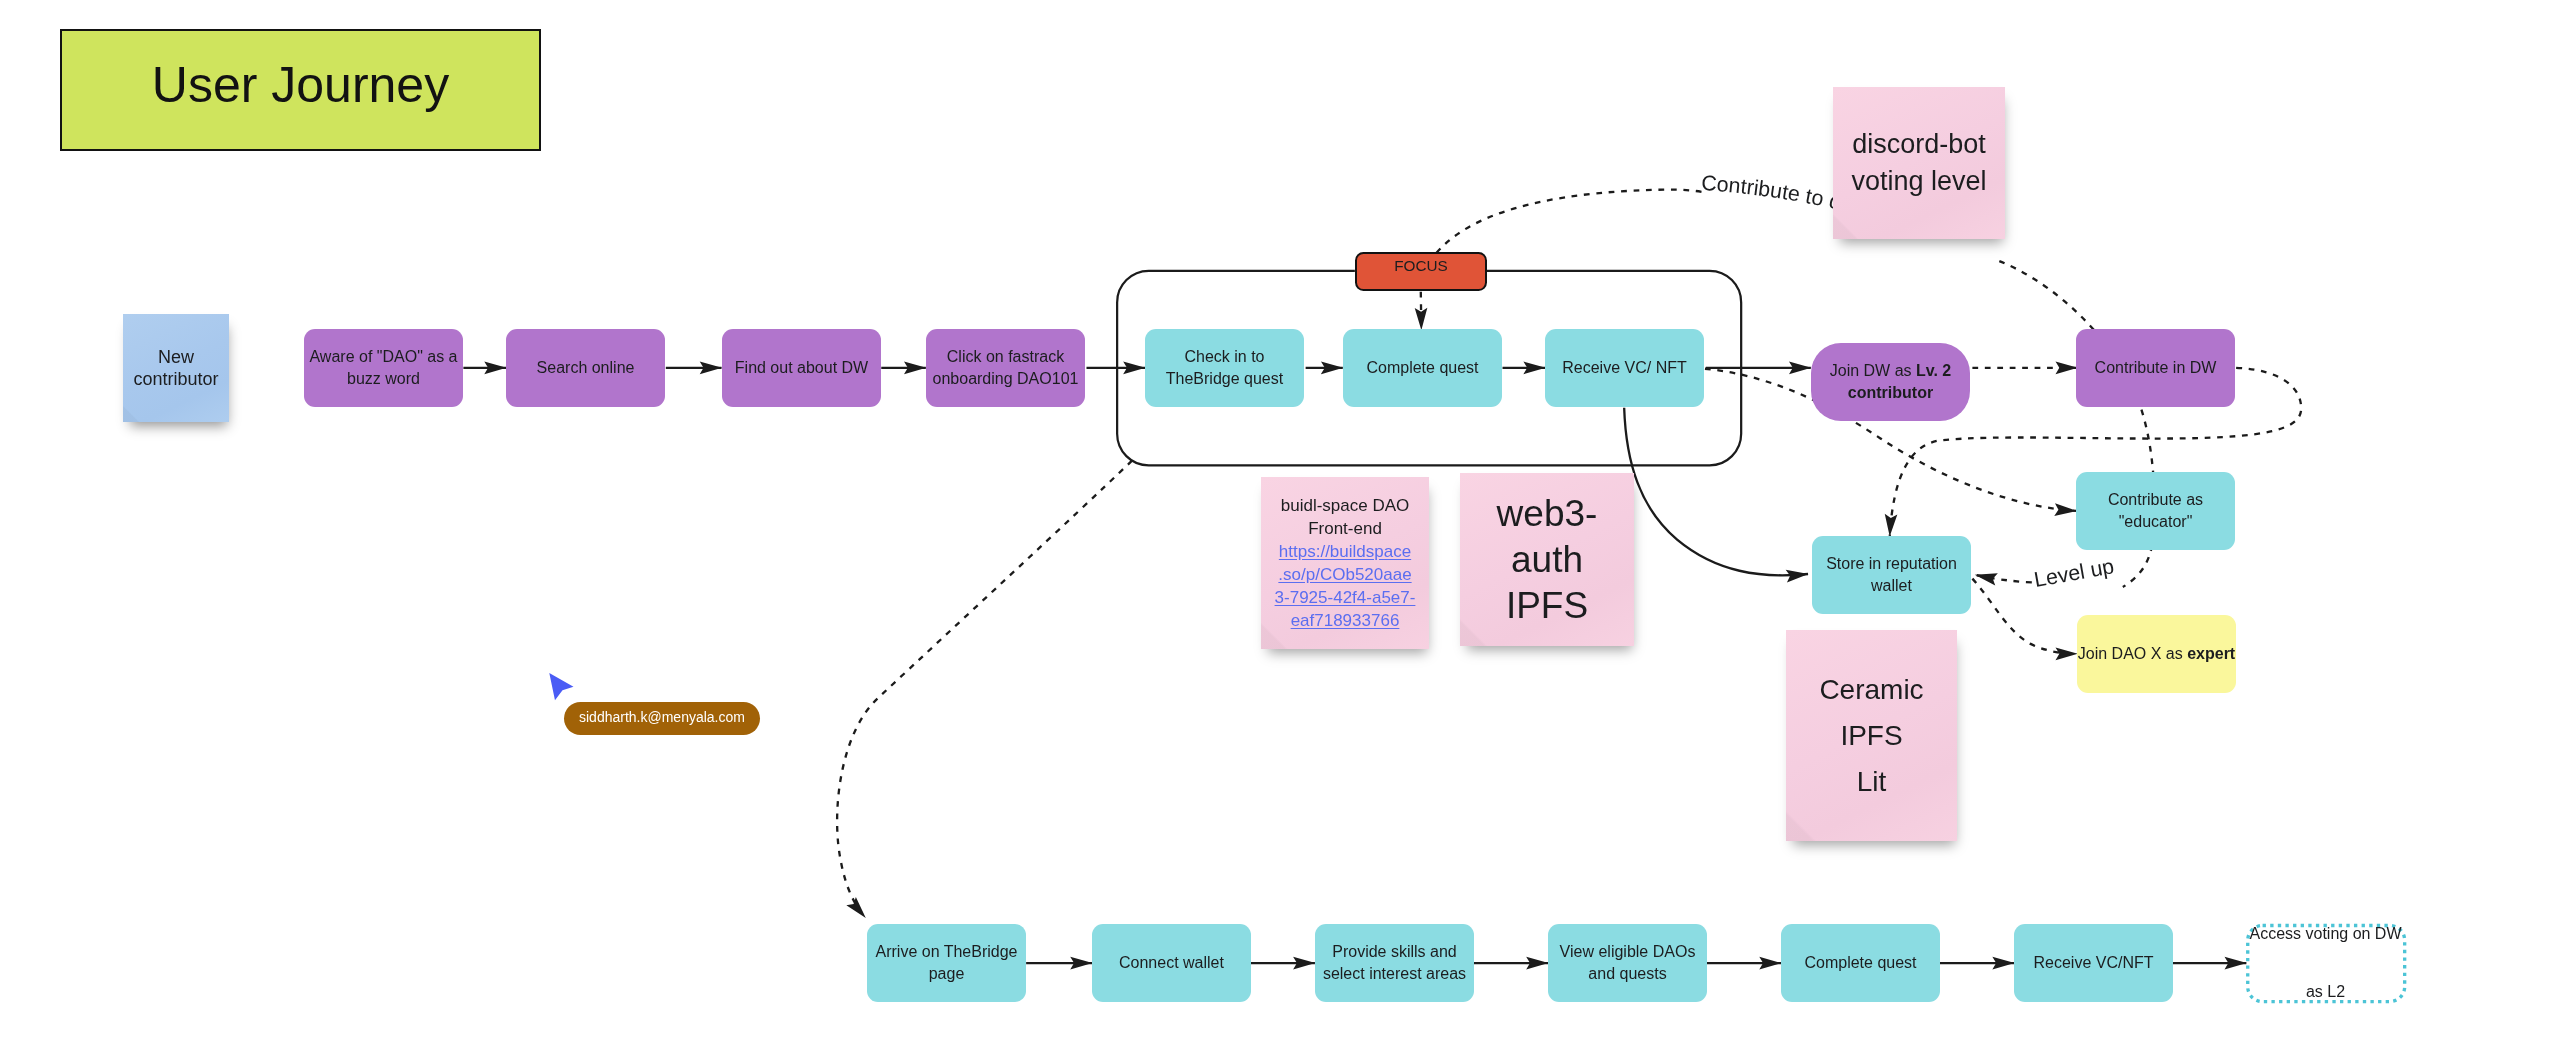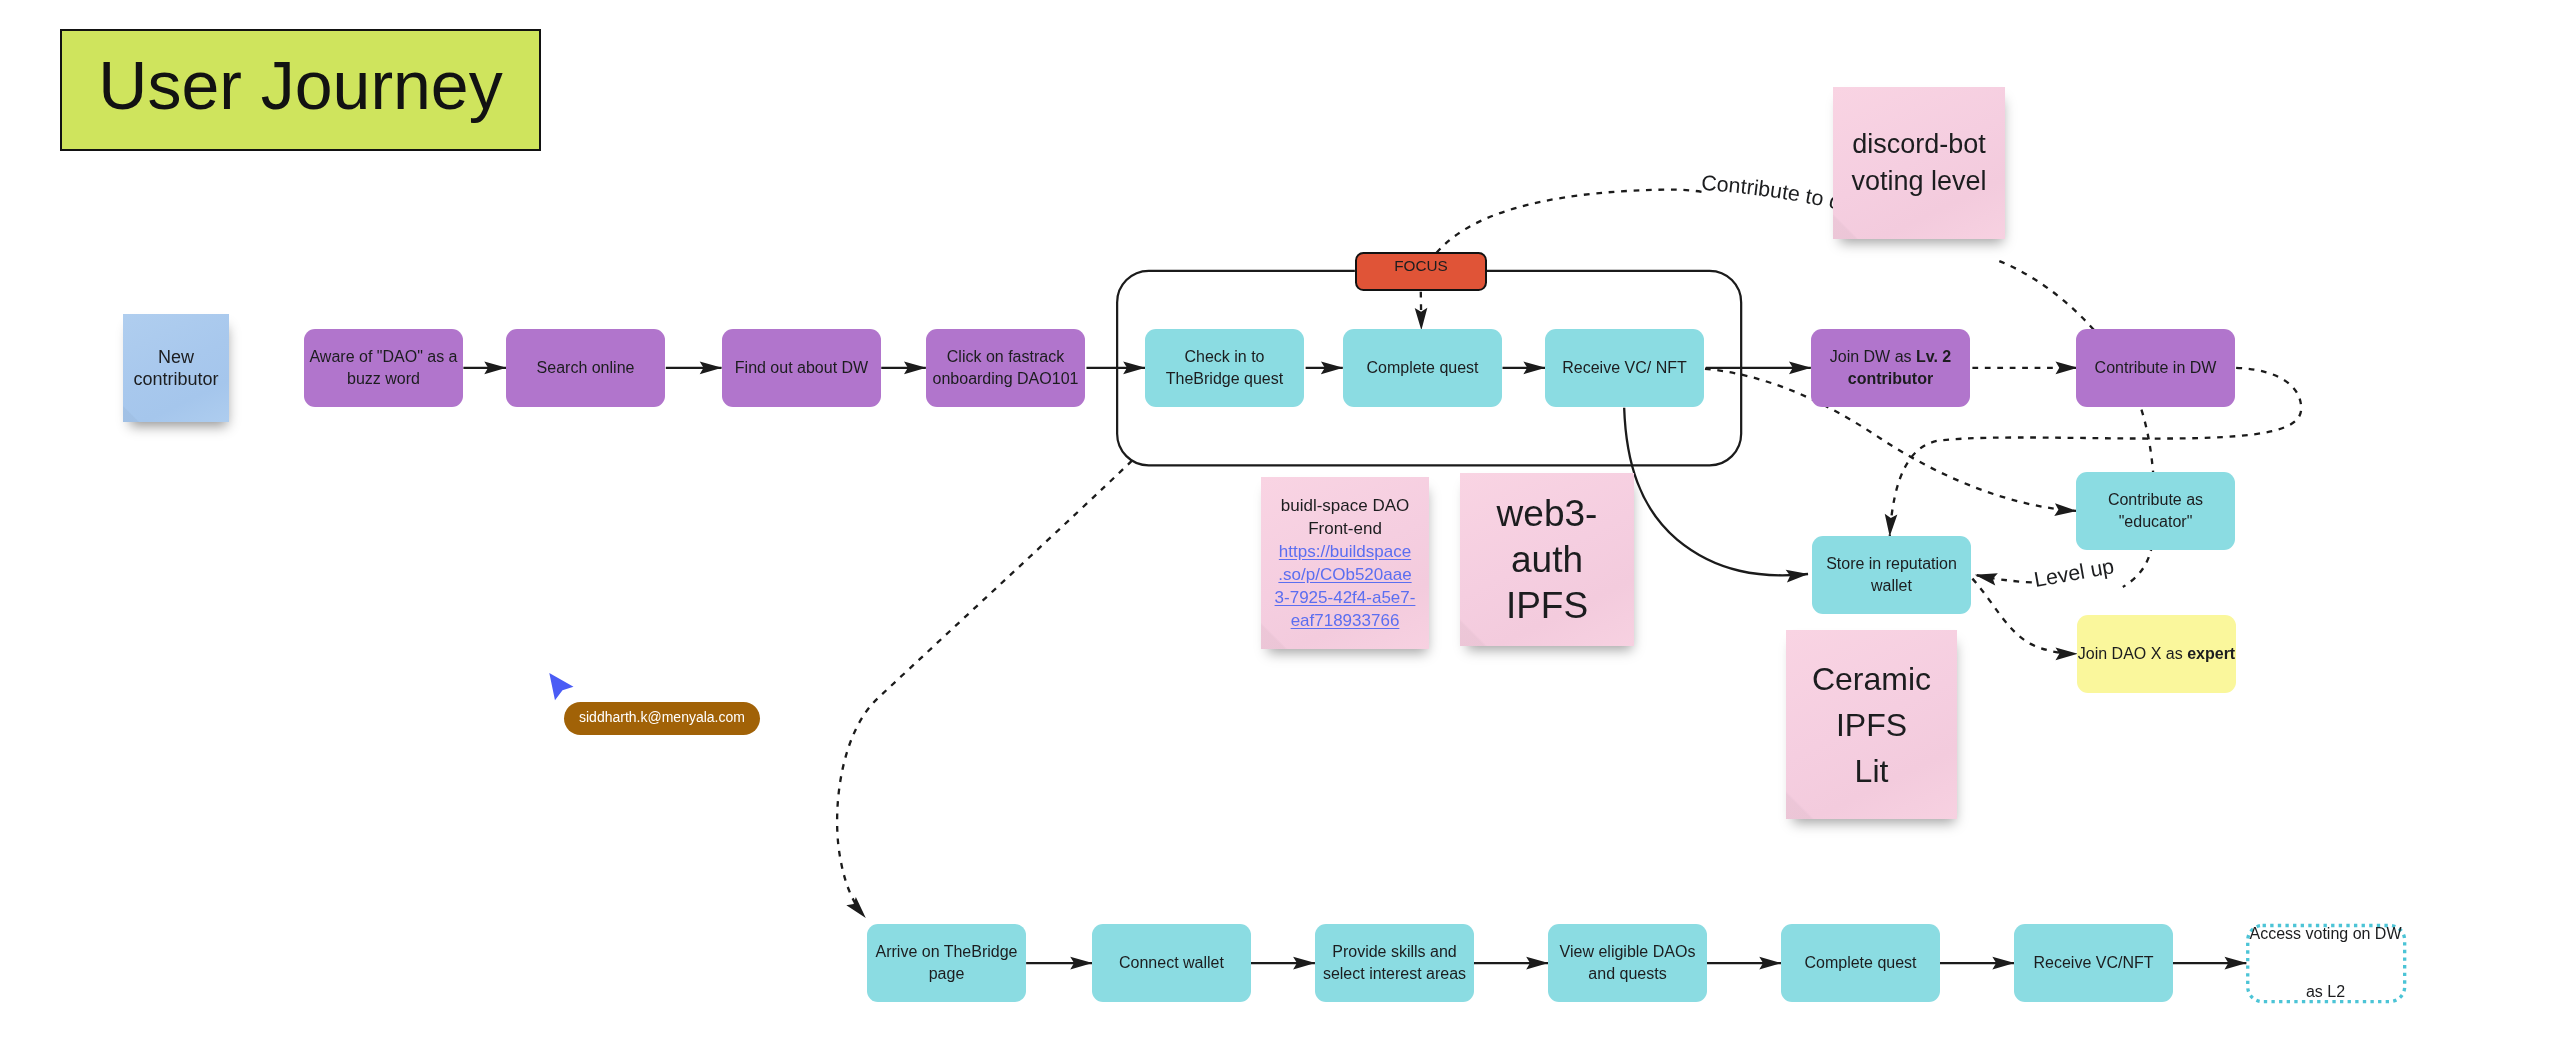--- a/index.html
+++ b/index.html
@@ -5,21 +5,21 @@
 <style>
   html,body{margin:0;padding:0;background:#ffffff;}
   body{width:2576px;height:1044px;overflow:hidden;
        font-family:"Liberation Sans","DejaVu Sans",sans-serif;}
   #board{position:relative;width:2576px;height:1044px;background:#fff;}
 
   
   .title-card{position:absolute;left:60px;top:29px;width:481px;height:122px;
       background:#cfe45d;border:2.8px solid #121212;box-sizing:border-box;
       display:flex;align-items:center;justify-content:center;}
-  .title-card span{font-size:68px;color:#121212;line-height:1;position:relative;top:-4.6px;}
+  .title-card span{font-size:50px;color:#121212;line-height:1;position:relative;top:-4.6px;}
 
   
   .node{position:absolute;box-sizing:border-box;display:flex;align-items:center;
         justify-content:center;text-align:center;color:#1c1d1f;
         width:159px;height:78px;
         font-size:16px;line-height:21.6px;border-radius:11px;padding:0 1.9px;}
   .n-purple{background:#b175cc;}
   .n-cyan{background:#8bdce2;}
   .n-yellow{background:#faf79c;}
   .n-outline{background:transparent;}
@@ -135,21 +135,21 @@
     <span class="tl">Check in to</span>
     <span class="tl">TheBridge quest</span>
   </div>
   <div class="node n-cyan" style="left:1343px;top:329px;">
     <span class="tl">Complete quest</span>
   </div>
   <div class="node n-cyan" style="left:1545px;top:329px;">
     <span class="tl">Receive VC/ NFT</span>
   </div>
 
-  <div class="node n-purple" style="left:1811px;top:329px;">
+  <div class="node n-purple" style="left:1811px;top:343px;border-radius:30px;">
     <span class="tl"><span>Join DW as </span><b>Lv. 2</b></span>
     <span class="tl"><b>contributor</b></span>
   </div>
   <div class="node n-purple" style="left:2076px;top:329px;">
     <span class="tl">Contribute in DW</span>
   </div>
   <div class="node n-cyan" style="left:2076px;top:472px;">
     <span class="tl">Contribute as</span>
     <span class="tl">"educator"</span>
   </div>
@@ -205,21 +205,21 @@
     <span class="tl lnk">3-7925-42f4-a5e7-</span>
     <span class="tl lnk">eaf718933766</span>
   </div>
 
   <div class="sticky sticky-pink" style="left:1460px;top:473px;width:174px;height:173px;font-size:37px;line-height:46px;">
     <span class="tl">web3-</span>
     <span class="tl">auth</span>
     <span class="tl">IPFS</span>
   </div>
 
-  <div class="sticky sticky-pink" style="left:1786px;top:630px;width:171px;height:189px;font-size:32px;line-height:46px;">
+  <div class="sticky sticky-pink" style="left:1786px;top:630px;width:171px;height:211px;font-size:28px;line-height:46px;">
     <span class="tl">Ceramic</span>
     <span class="tl">IPFS</span>
     <span class="tl">Lit</span>
   </div>
 
   <svg style="position:absolute;left:546px;top:669px;width:33px;height:37px;overflow:visible;" viewBox="0 0 36 40">
     <path d="M3.6 4.3 L30.0 19.2 L18.0 23.0 L9.8 33.8 Z" fill="#4a5cf5"></path>
   </svg>
   <div class="cursor-pill" style="left:564px;top:702px;">
     <span>siddharth.k@menyala.com</span>

